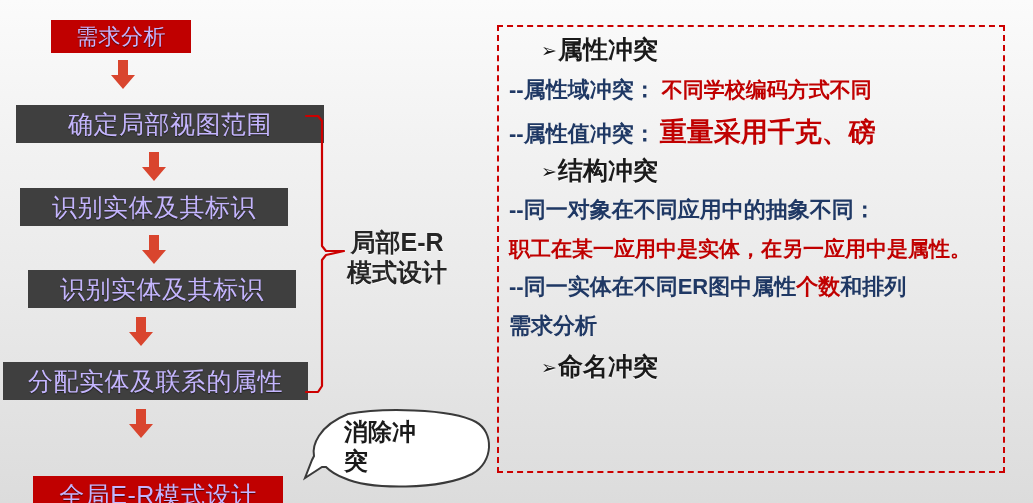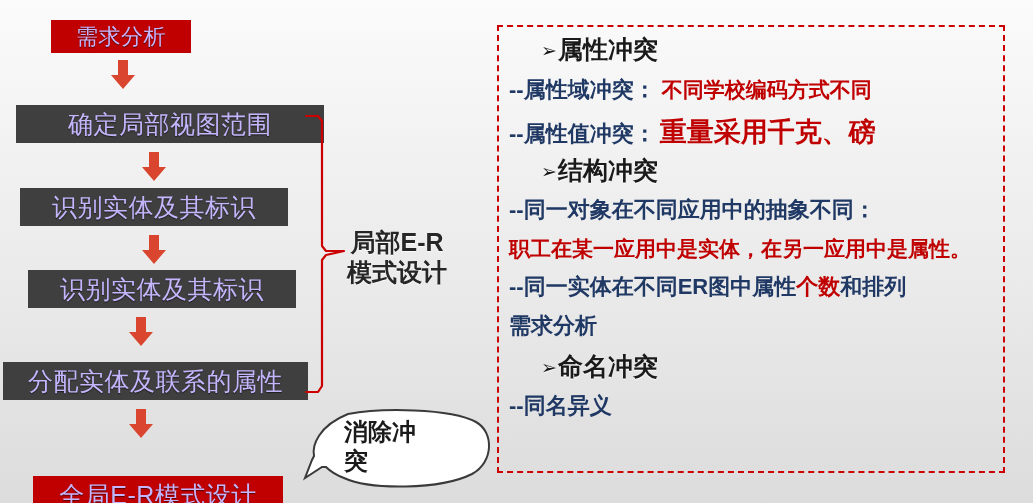--- a/index.html
+++ b/index.html
@@ -226,19 +226,16 @@
     </div>
 
     <div class="line blue" style="top:288px; font-size:22px;">
       <span>需求分析</span>
     </div>
 
     <div class="line indent bullet-hdr" style="top:327px; font-size:25px;">
       <span class="arrowglyph">➢</span><span>命名冲突</span>
     </div>
 
-    <div class="line blue" style="top:368px; font-size:22px;">
-      <span>--同名异义</span>
-    </div>
 
 
   </div>
 </div>
 
 </body></html>

